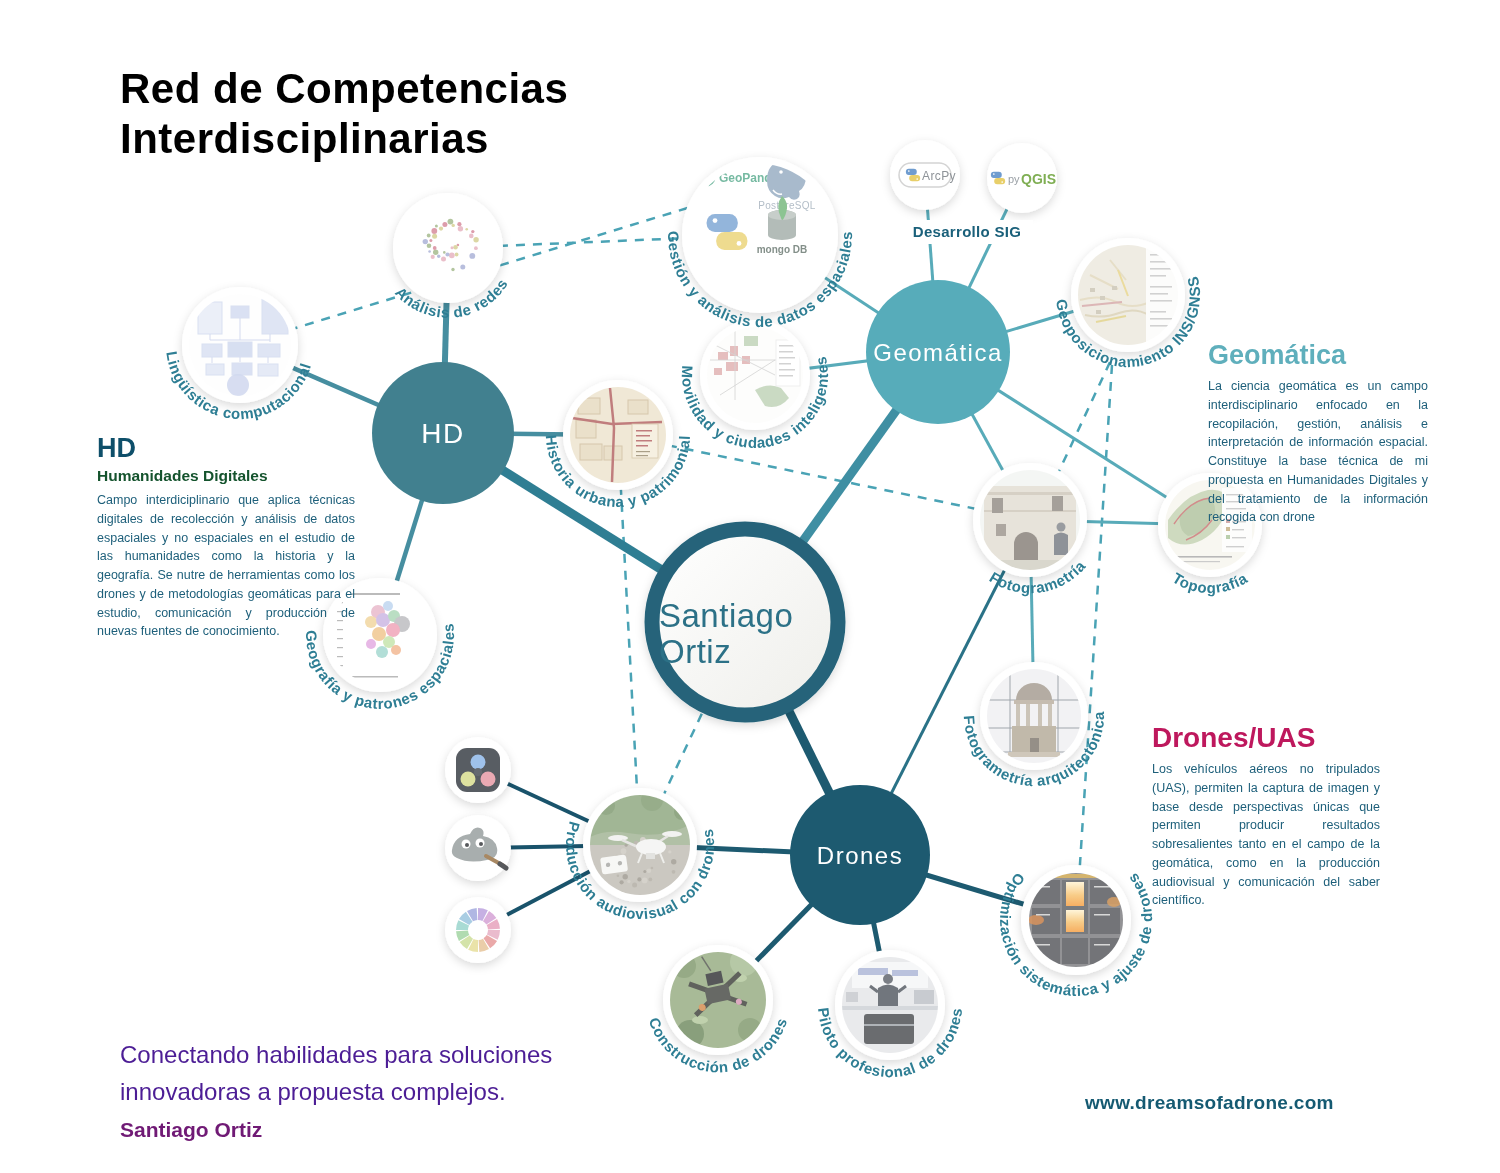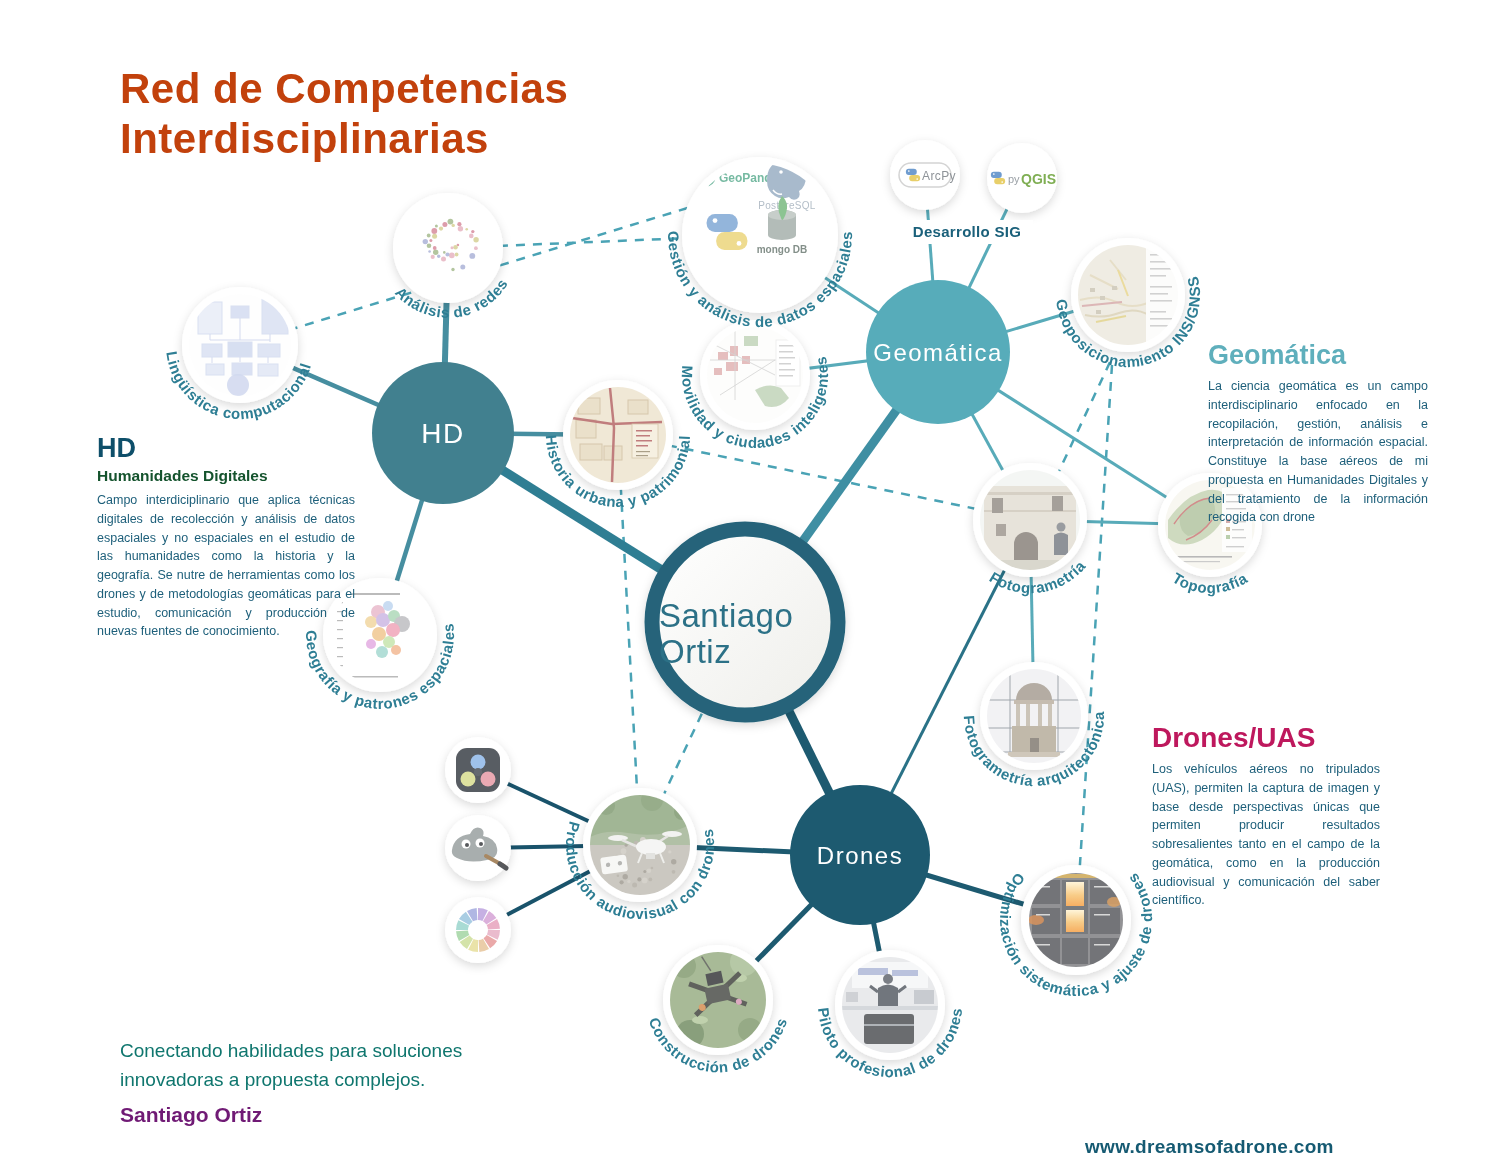--- a/index.html
+++ b/index.html
@@ -18,35 +18,35 @@
   .t-py{font-size:11px;fill:#9aa0a6;}
   .t-qgis{font-size:14px;font-weight:700;fill:#7fae53;}
   .ed{stroke:#4aa3b5;stroke-width:2.5;stroke-dasharray:9 8;}
   .em{stroke:#468ea0;stroke-width:4.5;}
   .eg{stroke:#58abb9;stroke-width:3;}
   .eg2{stroke:#2a7287;stroke-width:3;}
   .et{stroke:#2f7e93;stroke-width:9;}
   .edk{stroke:#1d5a70;stroke-width:5;}
   .edk2{stroke:#19536b;stroke-width:4;}
   .title{position:absolute;left:120px;top:64px;font-size:42px;font-weight:800;
-    color:#c2410c;line-height:1.18;letter-spacing:.5px;}
+    color:#000000;line-height:1.18;letter-spacing:.5px;}
   .block{position:absolute;color:#1d5f7a;}
   .block h3{margin:0;font-weight:800;}
   .block .sub{font-weight:800;font-size:15.5px;color:#14532d;margin:3px 0 4px;}
   .block p{margin:6px 0 0;font-size:12.5px;line-height:1.5;text-align:justify;}
   .block-hd{left:97px;top:433px;width:258px;}
   .block-hd h3{font-size:27px;color:#0e4f6a;}
   .block-geo{left:1208px;top:340px;width:220px;}
   .block-geo h3{font-size:27px;color:#5fafbc;}
   .block-dr{left:1152px;top:722px;width:228px;}
   .block-dr h3{font-size:28px;color:#be185d;}
   .footer-left{position:absolute;left:120px;top:1036px;}
-  .footer-left .tag{font-size:19px;color:#0f766e;line-height:1.55;}
+  .footer-left .tag{font-size:24px;color:#4c1d95;line-height:1.55;}
   .footer-left .author{font-size:21px;font-weight:800;color:#701a75;margin-top:8px;}
-  .footer-url{position:absolute;left:1085px;top:1092px;font-size:19px;font-weight:800;color:#155a72;letter-spacing:.3px;margin-top:44px;}
+  .footer-url{position:absolute;left:1085px;top:1092px;font-size:19px;font-weight:800;color:#155a72;letter-spacing:.3px;}
 </style>
 </head>
 <body>
 
 <div class="canvas">
 
 <svg width="1500" height="1173" viewBox="0 0 1500 1173">
 <defs>
   <filter id="soft" x="-30%" y="-30%" width="160%" height="160%">
     <feDropShadow dx="0" dy="3" stdDeviation="5" flood-color="#000000" flood-opacity="0.15"></feDropShadow>
@@ -670,21 +670,21 @@
 </div>
 
 <div class="block block-hd">
   <h3>HD</h3>
   <div class="sub">Humanidades Digitales</div>
   <p>Campo interdiciplinario que aplica técnicas digitales de recolección y análisis de datos espaciales y no espaciales en el estudio de las humanidades como la historia y la geografía. Se nutre de herramientas como los drones y de metodologías geomáticas para el estudio, comunicación y producción de nuevas fuentes de conocimiento.</p>
 </div>
 
 <div class="block block-geo">
   <h3>Geomática</h3>
-  <p>La ciencia geomática es un campo interdisciplinario enfocado en la recopilación, gestión, análisis e interpretación de información espacial. Constituye la base aéreos de mi propuesta en Humanidades Digitales y del tratamiento de la información recogida con drone</p>
+  <p>La ciencia geomática es un campo interdisciplinario enfocado en la recopilación, gestión, análisis e interpretación de información espacial. Constituye la base técnica de mi propuesta en Humanidades Digitales y del tratamiento de la información recogida con drone</p>
 </div>
 
 <div class="block block-dr">
   <h3>Drones/UAS</h3>
   <p>Los vehículos aéreos no tripulados (UAS), permiten la captura de imagen y base desde perspectivas únicas que permiten producir resultados sobresalientes tanto en el campo de la geomática, como en la producción audiovisual y comunicación del saber científico.</p>
 </div>
 
 <div class="footer-left">
   <div class="tag">Conectando habilidades para soluciones</div>
   <div class="tag">innovadoras a propuesta complejos.</div>

